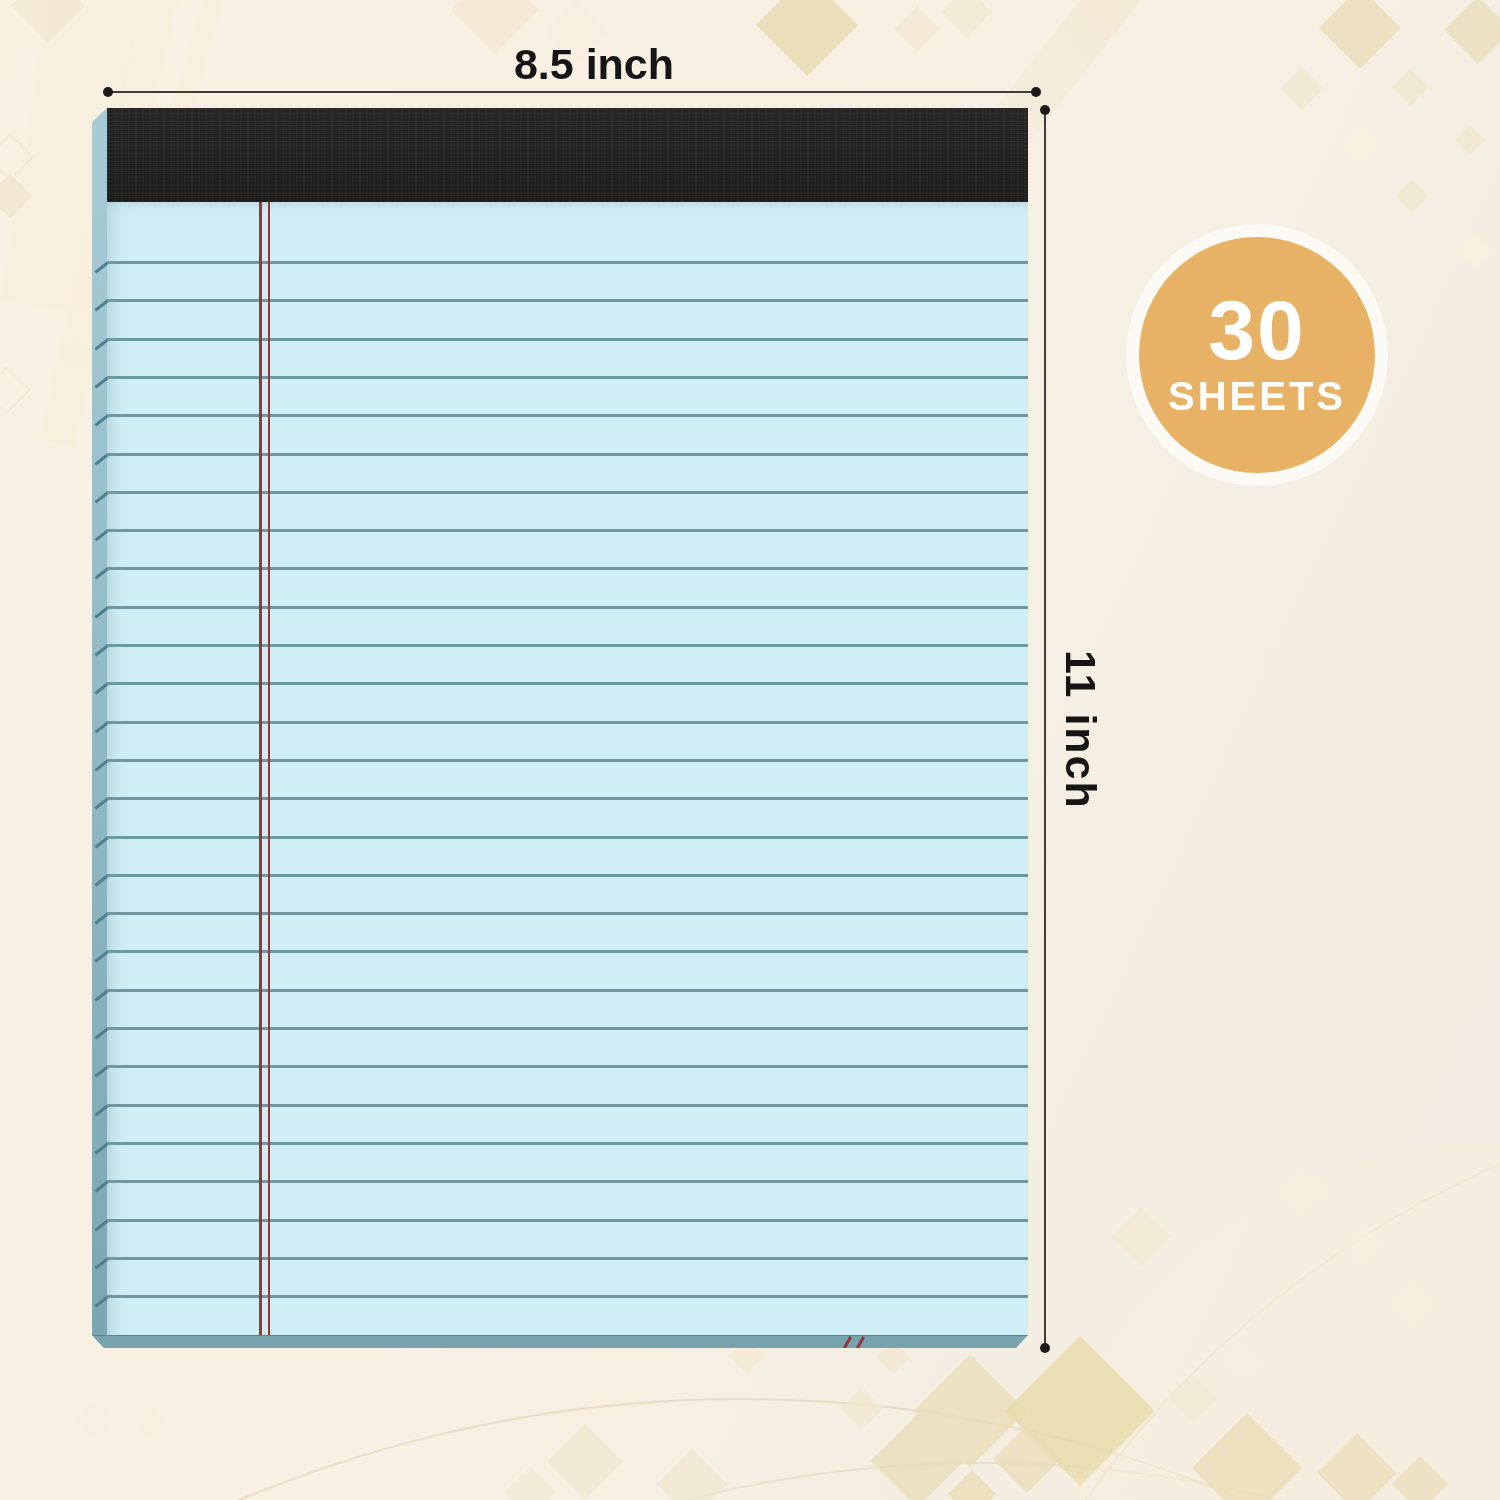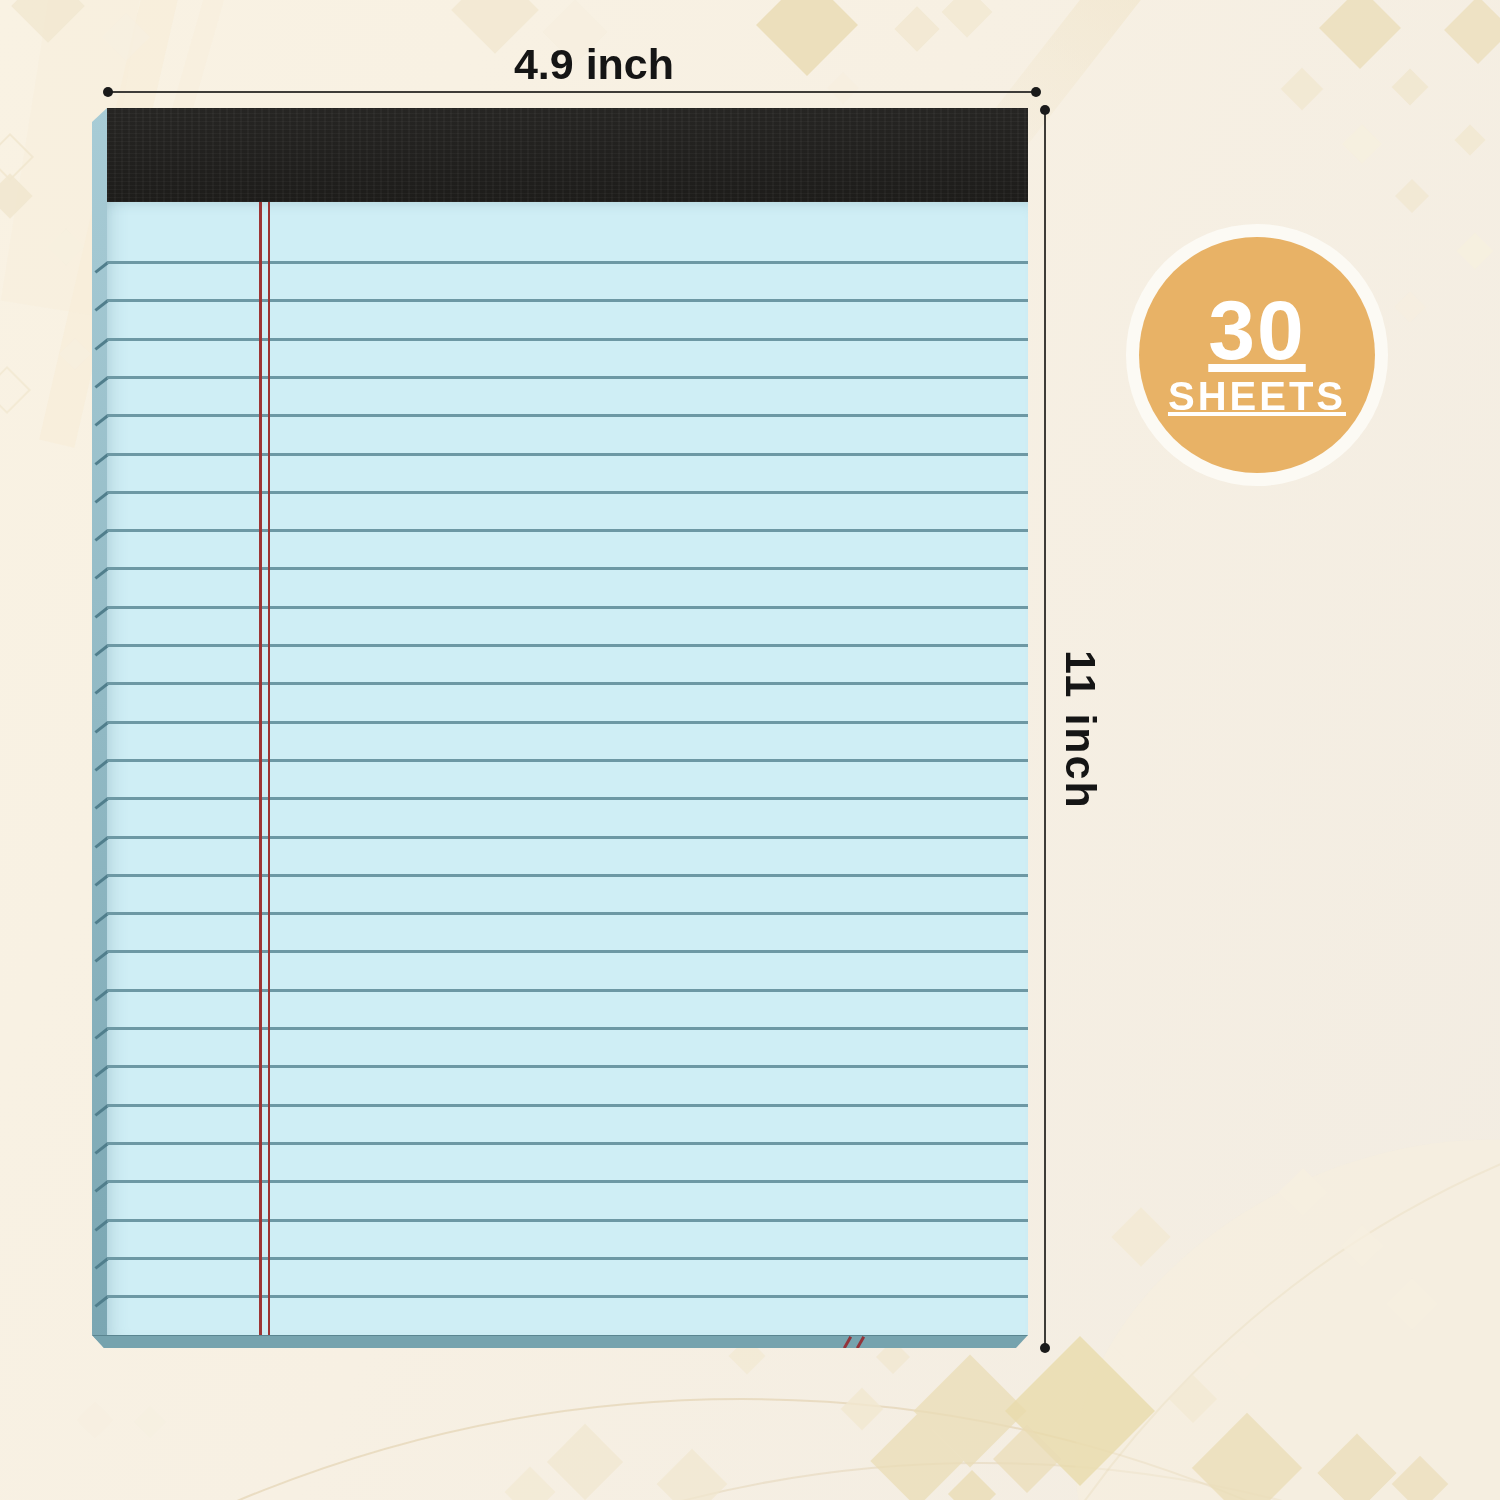--- a/index.html
+++ b/index.html
@@ -191,28 +191,28 @@
     <div class="margin-rule" id="margin-rule-1" style="left: 167px; width: 3px; background: rgb(157, 52, 52);"></div>
     <div class="margin-rule" id="margin-rule-2" style="left: 176px; width: 2px; background: rgb(157, 52, 52);"></div>
     <div class="slash" id="slash-1" style="left: 754px;"></div>
     <div class="slash" id="slash-2" style="left: 767px;"></div>
   </div>
 
   <div>
     <div class="abs dim-line" id="width-line" style="background: rgb(62, 60, 56);"></div>
     <div class="abs dim-dot" style="left:103px;top:87px;"></div>
     <div class="abs dim-dot" style="left:1031px;top:87px;"></div>
-    <div class="abs" id="width-label">4.9 inch</div>
+    <div class="abs" id="width-label">8.5 inch</div>
   </div>
 
   <div>
     <div class="abs dim-line" id="height-line" style="background: rgb(62, 60, 56);"></div>
     <div class="abs dim-dot" style="left:1040px;top:105px;"></div>
     <div class="abs dim-dot" style="left:1040px;top:1343px;"></div>
     <div class="abs" id="height-label">11 inch</div>
   </div>
 
-  <div class="abs" id="badge" style="background: rgb(232, 178, 102); box-shadow: rgb(252, 250, 244) 0px 0px 0px 13px; color: rgb(255, 255, 255); text-decoration: underline;">
+  <div class="abs" id="badge" style="background: rgb(232, 178, 102); box-shadow: rgb(252, 250, 244) 0px 0px 0px 13px; color: rgb(255, 255, 255);">
     <div class="count">30</div>
     <div class="unit">SHEETS</div>
   </div>
 
 </div>
 
 </body></html>

